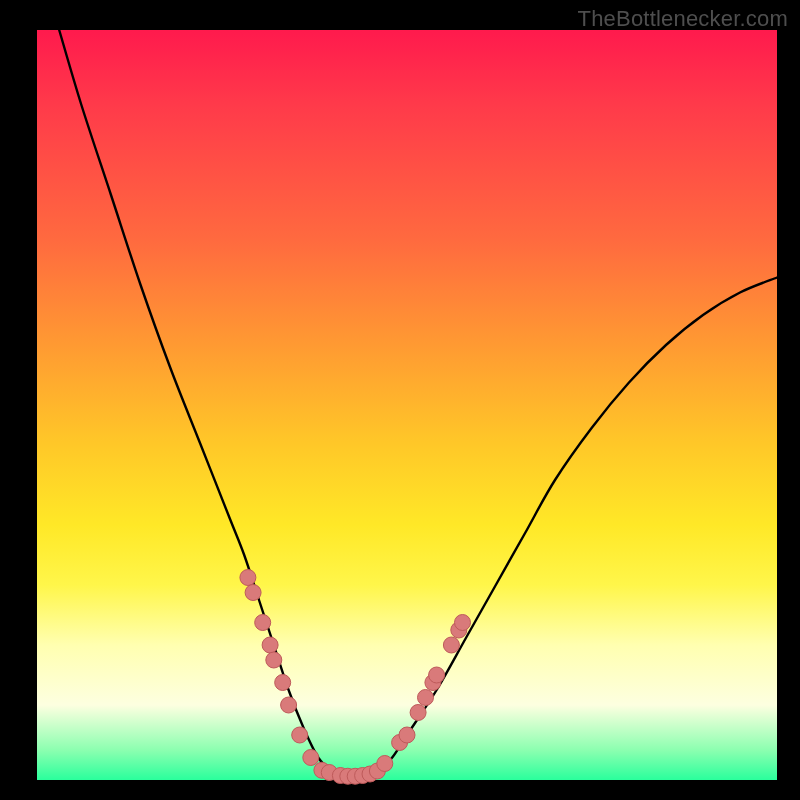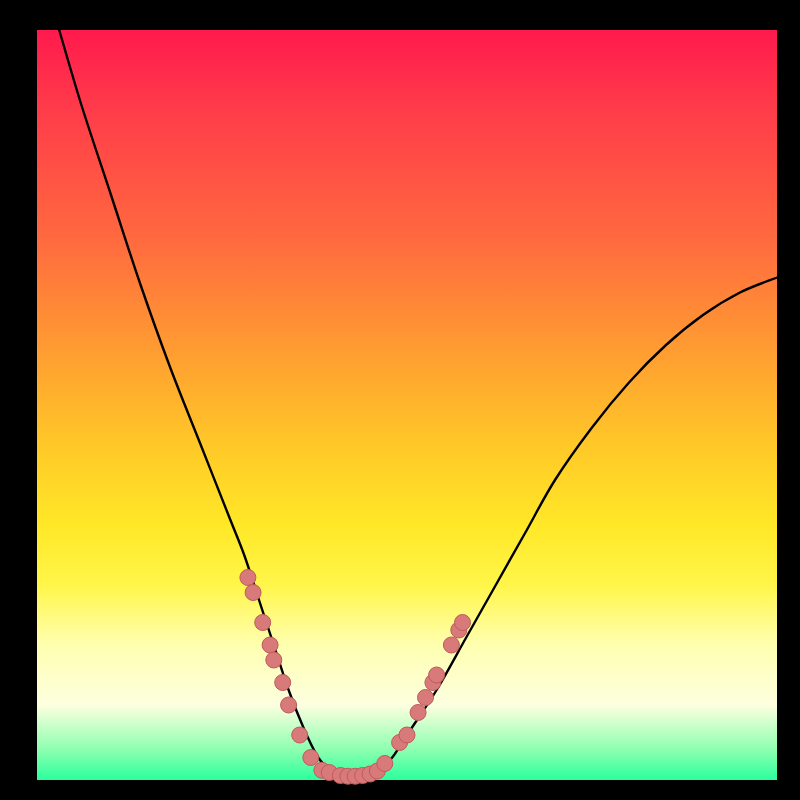--- a/index.html
+++ b/index.html
@@ -89,13 +89,14 @@
           <circle cx="381.10" cy="682.50" r="8" fill="#d97a7a" stroke="#be5a5a" stroke-width="1"></circle>
           <circle cx="388.50" cy="667.50" r="8" fill="#d97a7a" stroke="#be5a5a" stroke-width="1"></circle>
           <circle cx="395.90" cy="652.50" r="8" fill="#d97a7a" stroke="#be5a5a" stroke-width="1"></circle>
           <circle cx="399.60" cy="645.00" r="8" fill="#d97a7a" stroke="#be5a5a" stroke-width="1"></circle>
           <circle cx="414.40" cy="615.00" r="8" fill="#d97a7a" stroke="#be5a5a" stroke-width="1"></circle>
           <circle cx="421.80" cy="600.00" r="8" fill="#d97a7a" stroke="#be5a5a" stroke-width="1"></circle>
           <circle cx="425.50" cy="592.50" r="8" fill="#d97a7a" stroke="#be5a5a" stroke-width="1"></circle>
         </g>
     </svg>
   </div>
+  <div class="attribution">TheBottlenecker.com</div>
 </div>
 
 </body></html>

